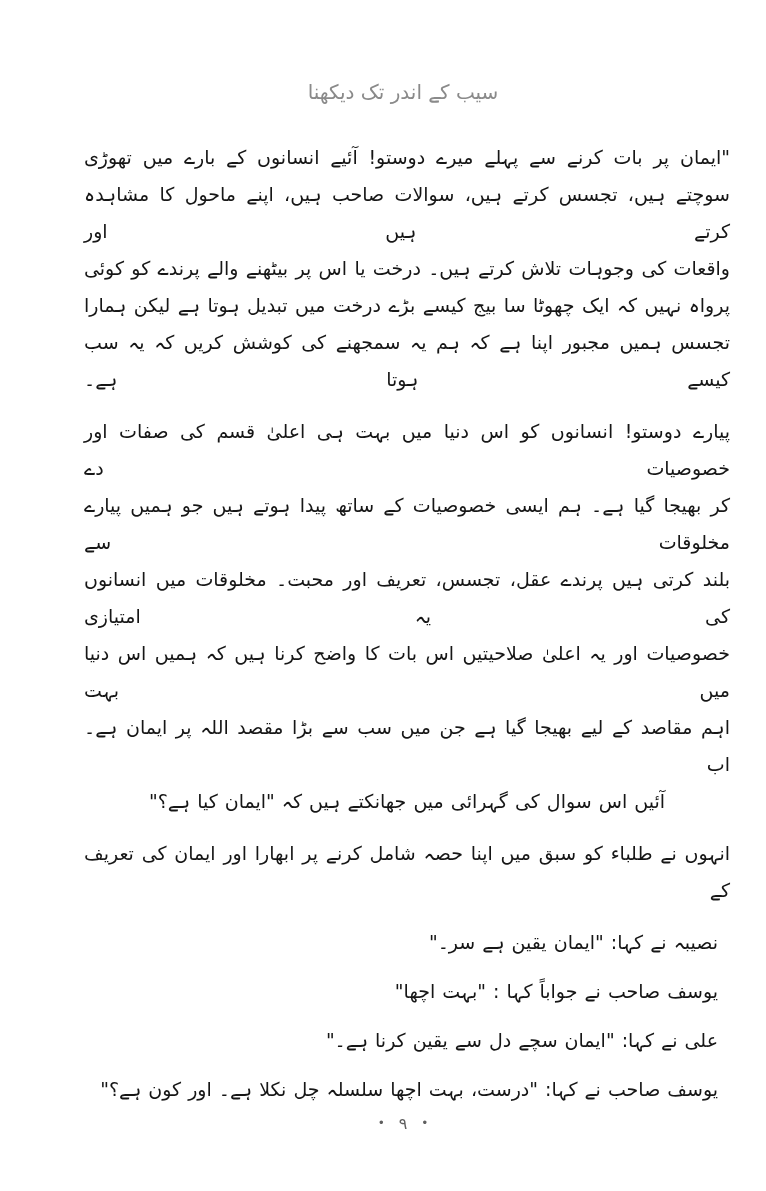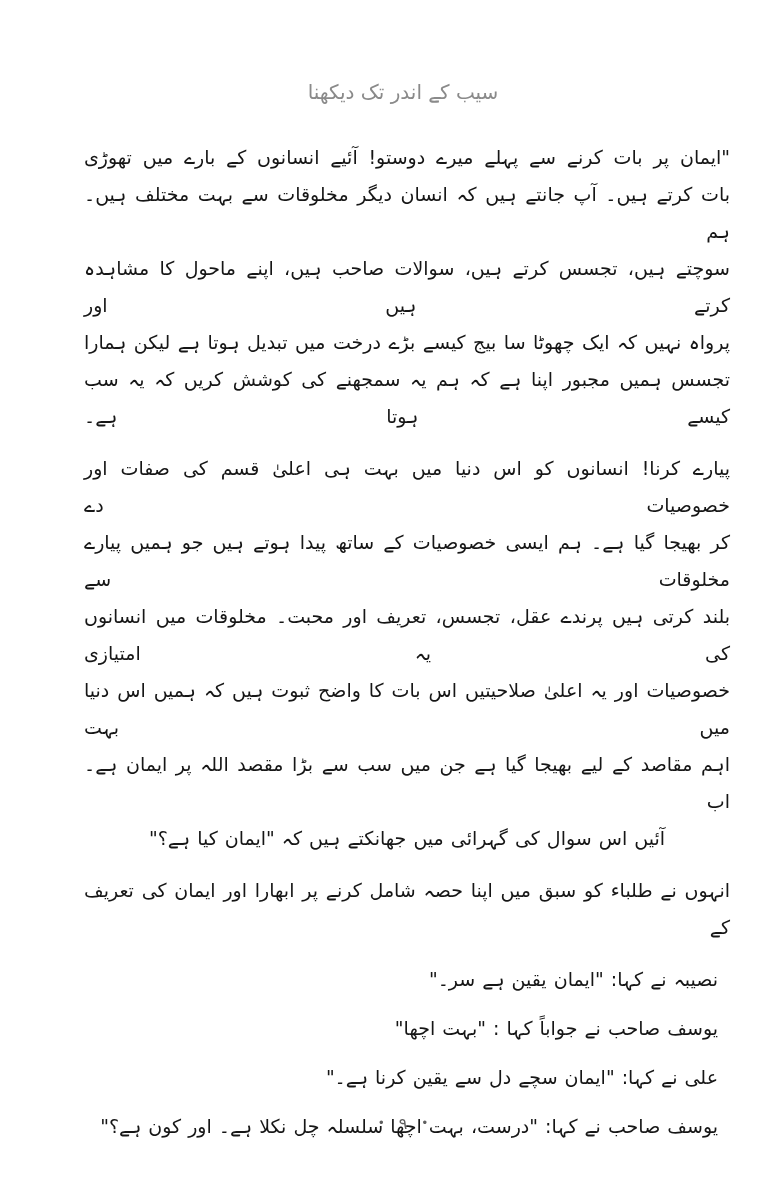--- a/index.html
+++ b/index.html
@@ -79,30 +79,30 @@
 </head>
 <body>
 
 <div class="page">
 
   <div class="running-header">سیب کے اندر تک دیکھنا</div>
 
   <div class="content" id="body-container">
       <div class="para ">
         <div class="line justify" dir="rtl">"ایمان پر بات کرنے سے پہلے میرے دوستو! آئیے انسانوں کے بارے میں تھوڑی</div>
-        <div class="line justify" dir="rtl">بات کرتے ہیں۔ آپ جانتے ہیں کہ انسان دیگر مخلوقات سے بہت مختلف ہیں۔ ہم</div>
         <div class="line justify" dir="rtl">سوچتے ہیں، تجسس کرتے ہیں، سوالات صاحب ہیں، اپنے ماحول کا مشاہدہ کرتے ہیں اور</div>
+        <div class="line justify" dir="rtl">واقعات کی وجوہات تلاش کرتے ہیں۔ درخت یا اس پر بیٹھنے والے پرندے کو کوئی</div>
         <div class="line justify" dir="rtl">پرواہ نہیں کہ ایک چھوٹا سا بیج کیسے بڑے درخت میں تبدیل ہوتا ہے لیکن ہمارا</div>
         <div class="line justify" dir="rtl">تجسس ہمیں مجبور اپنا ہے کہ ہم یہ سمجھنے کی کوشش کریں کہ یہ سب کیسے ہوتا ہے۔</div>
       </div>
       <div class="para ">
-        <div class="line justify" dir="rtl">پیارے کرنا! انسانوں کو اس دنیا میں بہت ہی اعلیٰ قسم کی صفات اور خصوصیات دے</div>
+        <div class="line justify" dir="rtl">پیارے دوستو! انسانوں کو اس دنیا میں بہت ہی اعلیٰ قسم کی صفات اور خصوصیات دے</div>
         <div class="line justify" dir="rtl">کر بھیجا گیا ہے۔ ہم ایسی خصوصیات کے ساتھ پیدا ہوتے ہیں جو ہمیں پیارے مخلوقات سے</div>
         <div class="line justify" dir="rtl">بلند کرتی ہیں پرندے عقل، تجسس، تعریف اور محبت۔ مخلوقات میں انسانوں کی یہ امتیازی</div>
-        <div class="line justify" dir="rtl">خصوصیات اور یہ اعلیٰ صلاحیتیں اس بات کا واضح ثبوت ہیں کہ ہمیں اس دنیا میں بہت</div>
+        <div class="line justify" dir="rtl">خصوصیات اور یہ اعلیٰ صلاحیتیں اس بات کا واضح کرنا ہیں کہ ہمیں اس دنیا میں بہت</div>
         <div class="line justify" dir="rtl">اہم مقاصد کے لیے بھیجا گیا ہے جن میں سب سے بڑا مقصد اللہ پر ایمان ہے۔ اب</div>
         <div class="line center" dir="rtl">آئیں اس سوال کی گہرائی میں جھانکتے ہیں کہ "ایمان کیا ہے؟"</div>
       </div>
       <div class="para ">
         <div class="line justify" dir="rtl">انہوں نے طلباء کو سبق میں اپنا حصہ شامل کرنے پر ابھارا اور ایمان کی تعریف کے</div>
       </div>
       <div class="para dialog">
         <div class="line right" dir="rtl">نصیبہ نے کہا:  "ایمان یقین ہے سر۔"</div>
       </div>
       <div class="para dialog">

